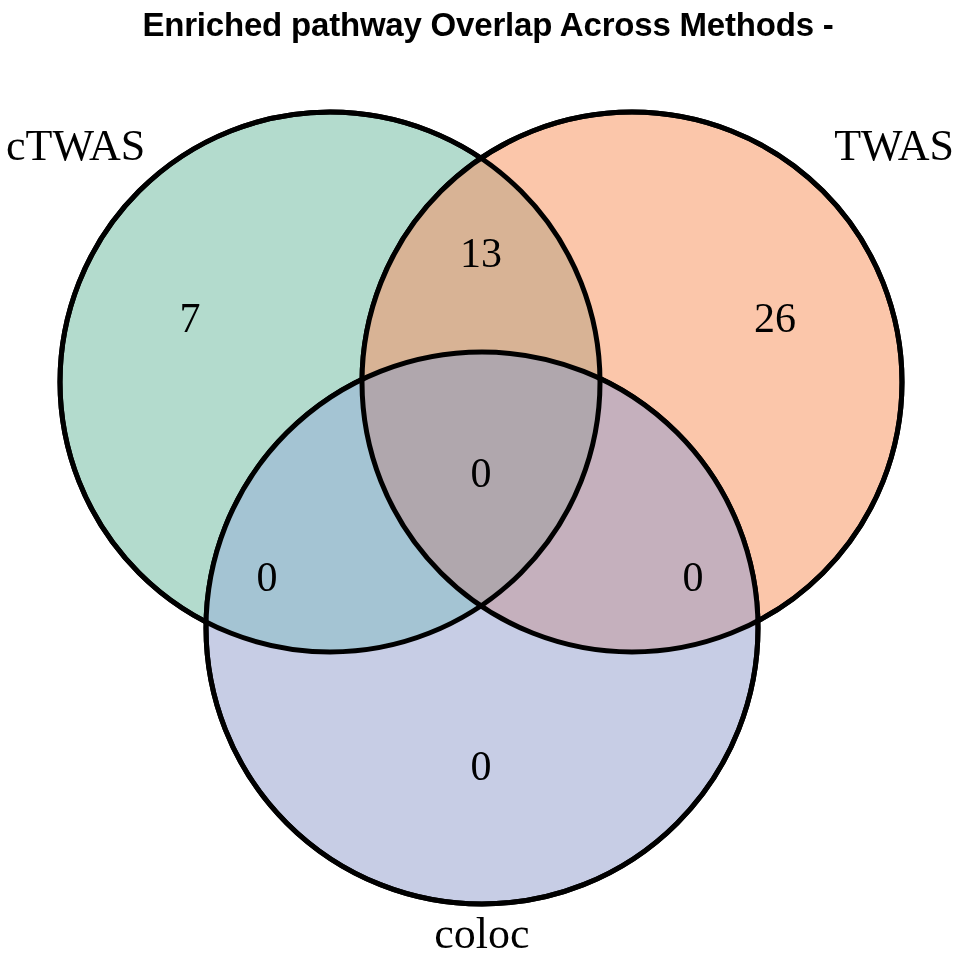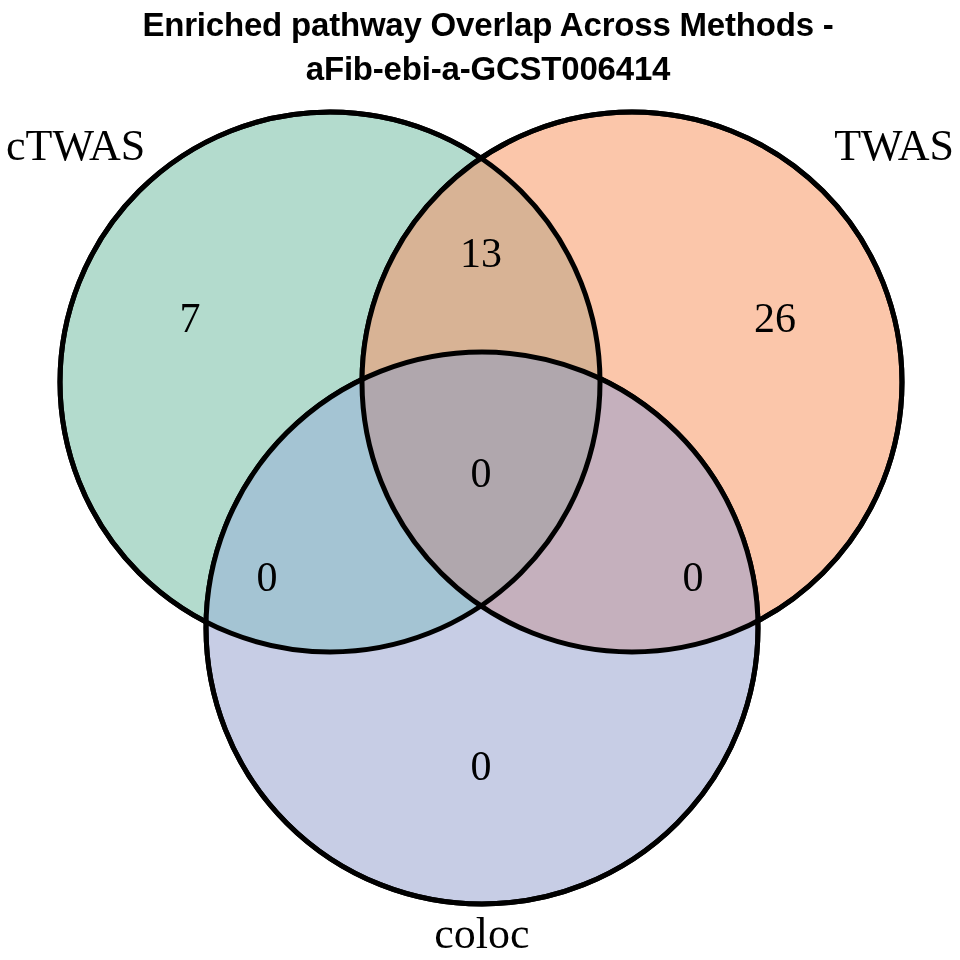--- a/index.html
+++ b/index.html
@@ -67,21 +67,20 @@
     stroke: none;
   }
 </style>
 </head>
 <body>
 
 <div id="figure">
 
   <div class="title-block">
     <span class="title-line">Enriched pathway Overlap Across Methods -</span>
-    <span class="title-line">aFib-ebi-a-GCST006414</span>
   </div>
 
   <svg id="venn-svg" viewBox="0 0 960 960">
     <defs>
       <clipPath id="clip-a">
           <circle cx="330" cy="382" r="270"></circle>
         </clipPath>
       <clipPath id="clip-b">
           <circle cx="632" cy="382" r="270"></circle>
         </clipPath>

